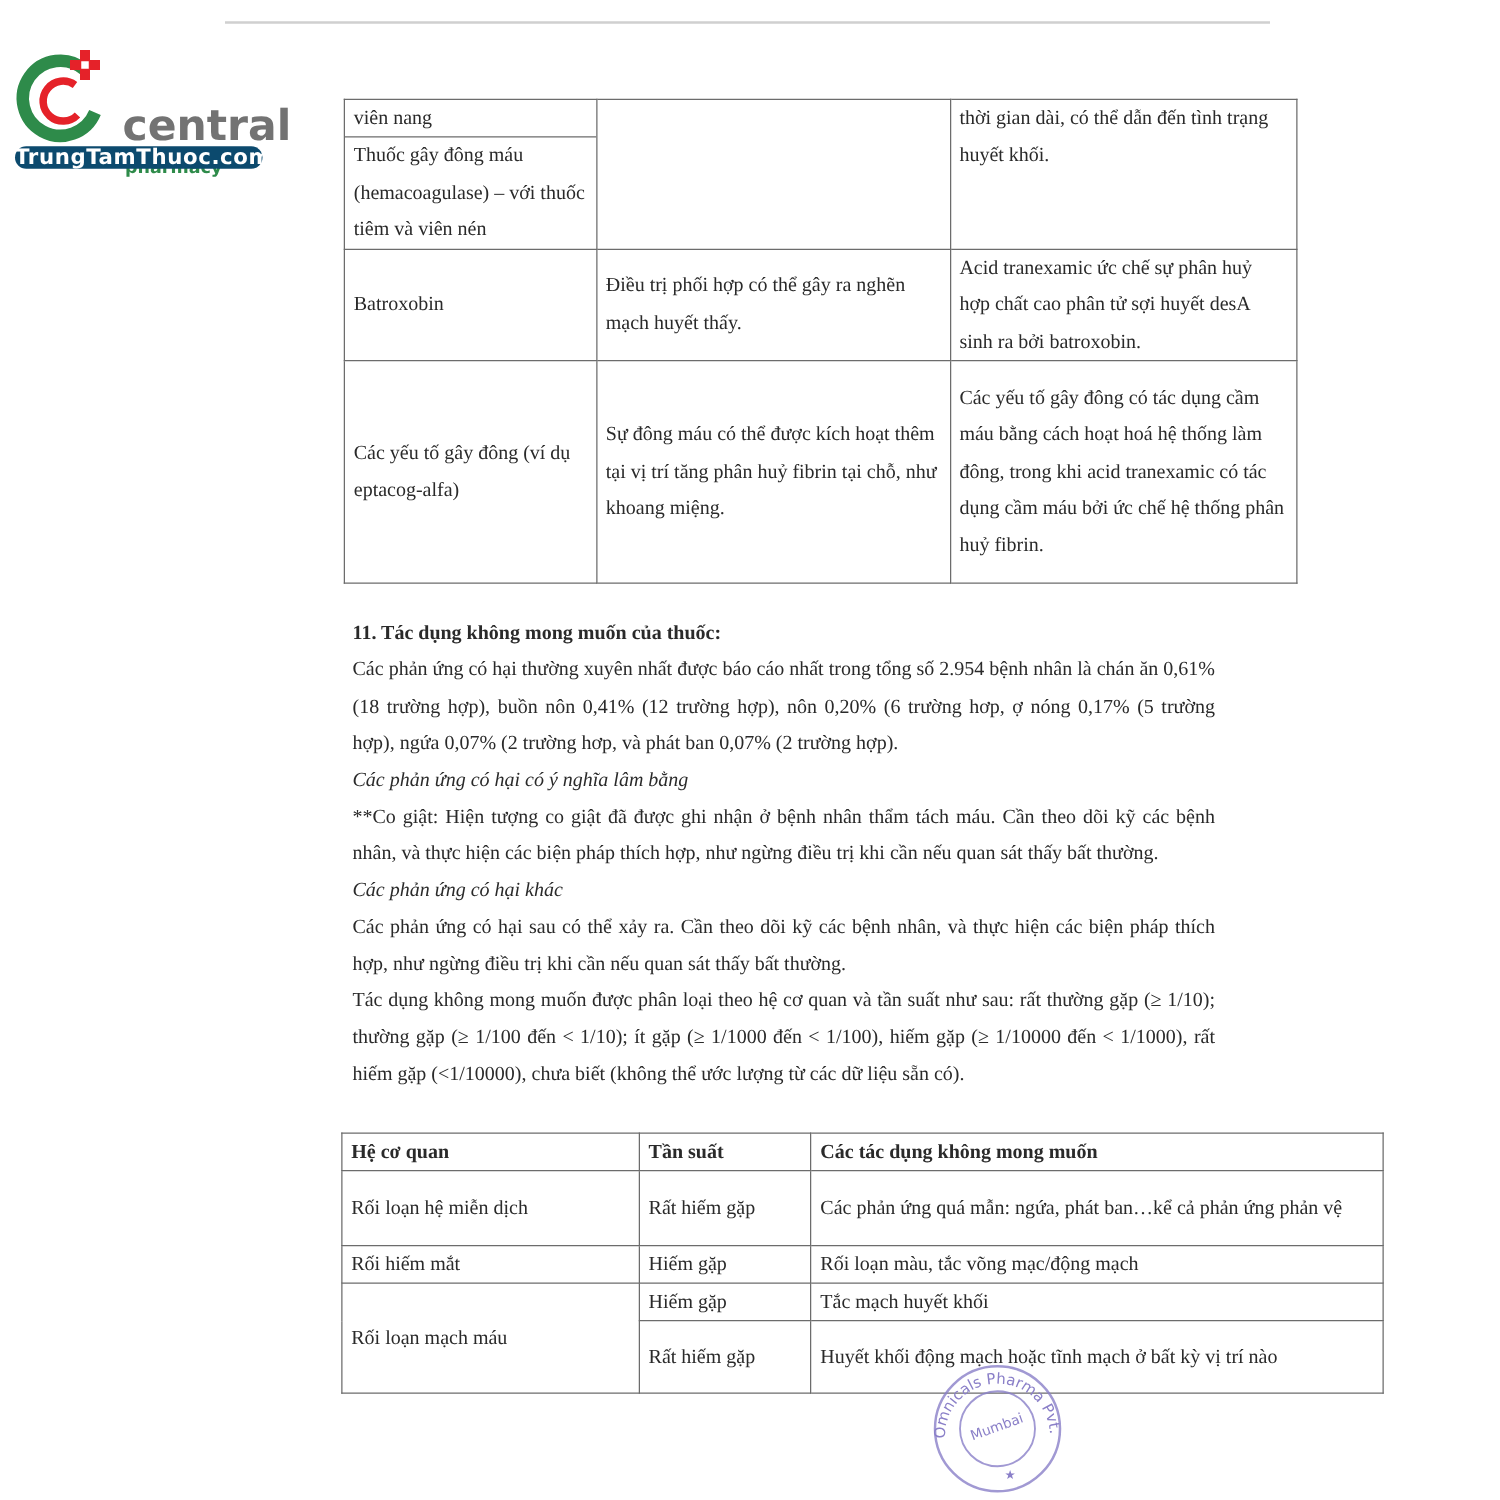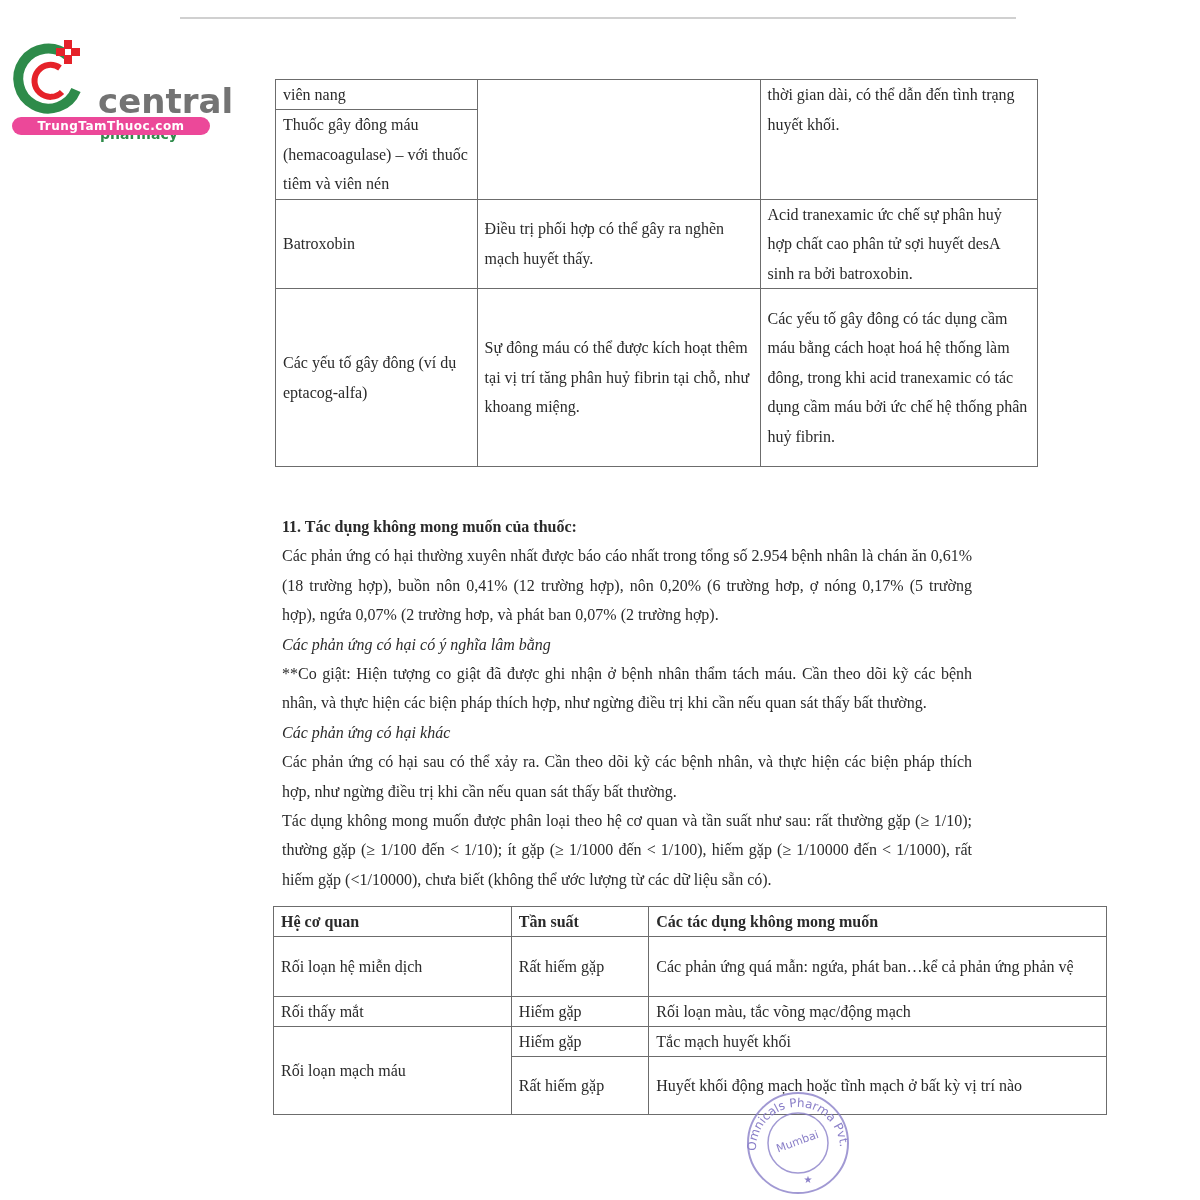--- a/index.html
+++ b/index.html
@@ -11,38 +11,38 @@
 
   
   .logo { position:absolute; left:10px; top:38px; width:205px; height:100px; }
   .logo svg { position:absolute; left:0; top:0; }
   .logo-word { position:absolute; left:88px; top:44px; font-family:"DejaVu Sans", sans-serif; font-weight:bold;
     color:#737373; font-size:34px; letter-spacing:0px; line-height:34px; }
   .logo-word.central { top:46px; }
   .logo-sub { position:absolute; left:90px; top:88px; font-family:"DejaVu Sans", sans-serif; font-weight:bold;
     color:#2e8b4a; font-size:14px; line-height:16px; }
   .logo-badge { position:absolute; left:12px; top:117px; width:198px; height:18px; border-radius:9px;
-    background:#ec4899; color:#fff; font-family:"DejaVu Sans", sans-serif; font-weight:bold;
-    font-size:12px; line-height:18px; text-align:center; letter-spacing:0.5px; }
+    background:#0c4a6e; color:#fff; font-family:"DejaVu Sans", sans-serif; font-weight:bold;
+    font-size:17px; line-height:18px; text-align:center; letter-spacing:0.5px; }
 
   
   table { border-collapse:collapse; position:absolute; }
   td, th { border:1.3px solid #6c6c6c; vertical-align:middle; font-size:16px; line-height:29.5px;
     padding:0 7px; font-weight:normal; text-align:left; color:#2a2a2a; }
   th { font-weight:bold; }
 
   #table1 { left:275px; top:79px; width:763px; }
   #table1 td { vertical-align:middle; }
   #table1 td.top { vertical-align:top; padding-top:0; }
   #table1 td.split-cell { padding:0; vertical-align:top; }
   .subrow { padding:0 7px; }
   .subrow.first { border-bottom:1.3px solid #6c6c6c; height:29px; }
 
   
-  .section { position:absolute; left:282px; top:492px; width:690px; font-size:16px; line-height:29.4px;margin-top:20px; }
+  .section { position:absolute; left:282px; top:492px; width:690px; font-size:16px; line-height:29.4px; }
   .section p { margin:0; text-align:justify; }
   .section h3 { margin:0; font-size:16px; font-weight:bold; line-height:29.4px; }
   .section .ital { font-style:italic; }
 
   #table2 { left:273px; top:906px; width:834px; }
   #table2 td, #table2 th { padding:0 7px; line-height:29px; }
 
   
   .stamp { position:absolute; left:738px; top:1085px; width:118px; height:110px; }
 </style>
@@ -113,21 +113,21 @@
     <th>Hệ cơ quan</th>
     <th>Tần suất</th>
     <th>Các tác dụng không mong muốn</th>
   </tr>
   <tr style="height:60px">
     <td>Rối loạn hệ miễn dịch</td>
     <td>Rất hiếm gặp</td>
     <td>Các phản ứng quá mẫn: ngứa, phát ban…kể cả phản ứng phản vệ</td>
   </tr>
   <tr style="height:30px">
-    <td>Rối thấy mắt</td>
+    <td>Rối hiếm mắt</td>
     <td>Hiếm gặp</td>
     <td>Rối loạn màu, tắc võng mạc/động mạch</td>
   </tr>
   <tr style="height:30px">
     <td rowspan="2">Rối loạn mạch máu</td>
     <td>Hiếm gặp</td>
     <td>Tắc mạch huyết khối</td>
   </tr>
   <tr style="height:58px">
     <td>Rất hiếm gặp</td>

